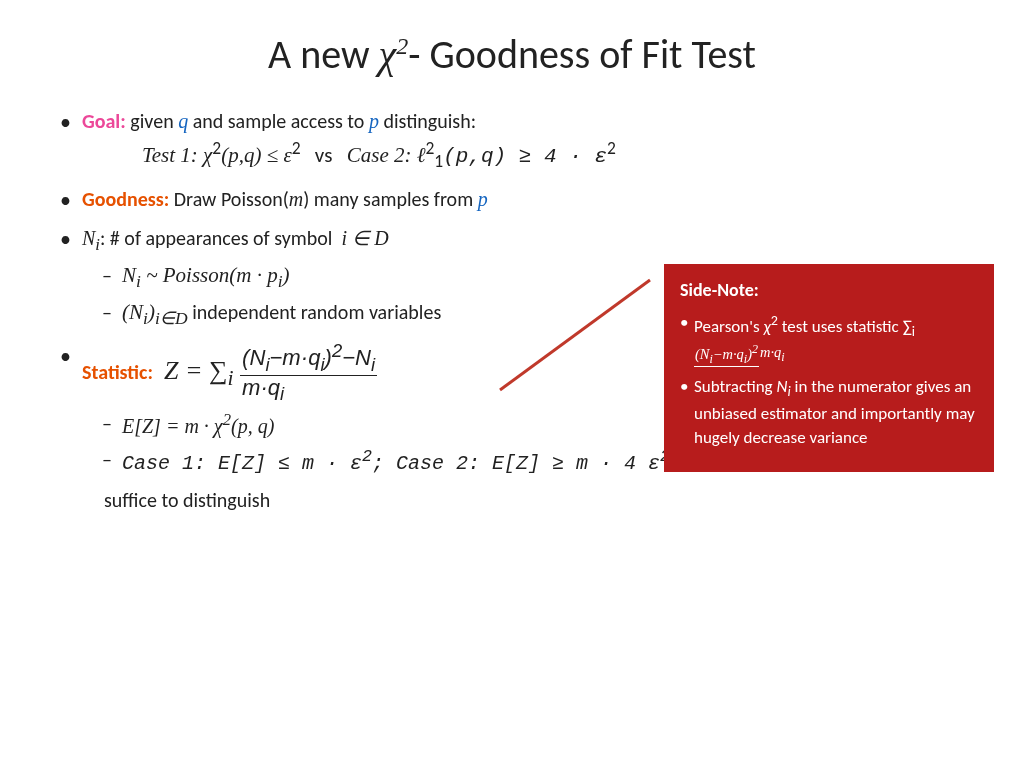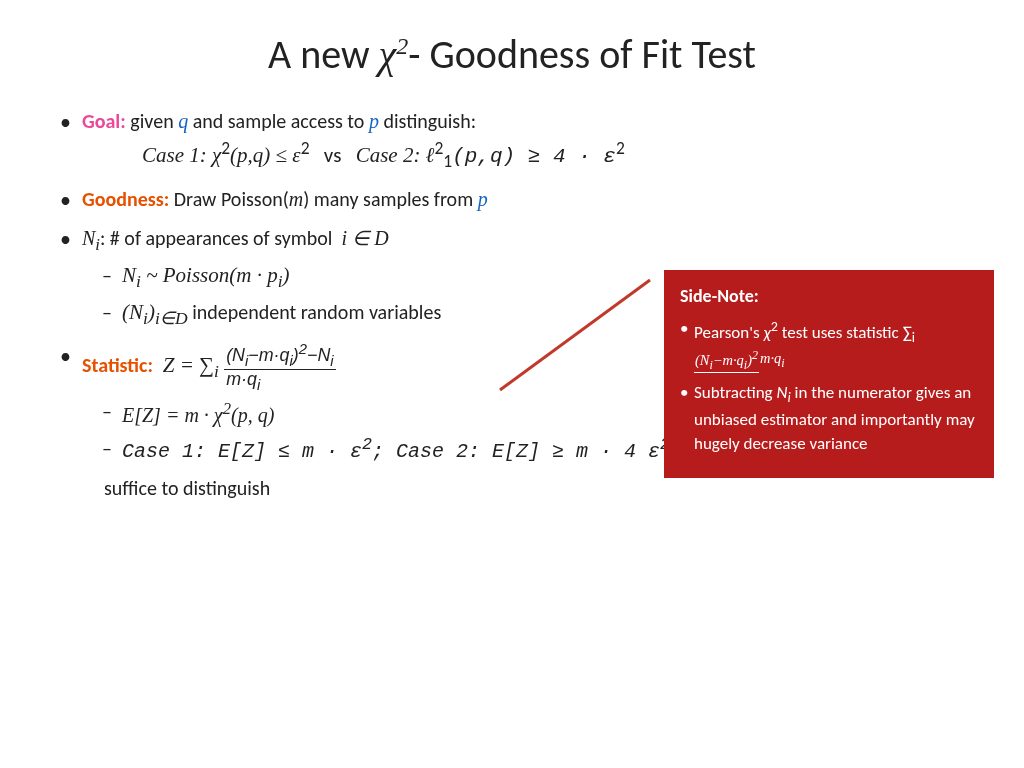--- a/index.html
+++ b/index.html
@@ -101,21 +101,21 @@
 
     .sub-bullets li::before {
       content: '–';
       position: absolute;
       left: 0;
     }
 
     
     .side-note {
       position: absolute;
-      top: 270px;
+      top: 264px;
       right: 30px;
       width: 330px;
       background-color: #b71c1c;
       color: #ffffff;
       padding: 14px 16px;
       font-size: 17px;
       line-height: 1.4;
       z-index: 10;
     }
 
@@ -246,21 +246,21 @@
   </h1>
 
   <div class="content">
     <ul class="bullet-list">
 
       <li>
         <span class="label-green">Goal:</span>
         given <span class="var-q">q</span> and sample access to <span class="var-p">p</span> distinguish:
         <br>
         <span style="padding-left:60px; font-size:21px;">
-          <i style="font-family:'Times New Roman';">Case 1: χ</i><sup>2</sup><i style="font-family:'Times New Roman';">(p,q) ≤ ε</i><sup>2</sup>
+          <i style="font-family:'Times New Roman';">Test 1: χ</i><sup>2</sup><i style="font-family:'Times New Roman';">(p,q) ≤ ε</i><sup>2</sup>
           &nbsp;&nbsp;vs&nbsp;&nbsp;
           <i style="font-family:'Times New Roman';">Case 2: ℓ</i><sup>2</sup><sub>1</sub><i style="font-family:Liberation Mono, monospace;">(p,q) ≥ 4 · ε</i><sup>2</sup>
         </span>
       </li>
 
       <li>
         <span class="label-orange">Goodness:</span>
         Draw Poisson(<i style="font-family:'Times New Roman';">m</i>) many samples from <span class="var-p">p</span>
       </li>
 
@@ -271,21 +271,21 @@
             <i style="font-family:'Times New Roman'; font-size:21px;">N<sub>i</sub> ~ Poisson(m · p<sub>i</sub>)</i>
           </li>
           <li>
             <i style="font-family:'Times New Roman'; font-size:21px;">(N<sub>i</sub>)<sub>i∈D</sub></i> independent random variables
           </li>
         </ul>
       </li>
 
       <li>
         <span class="statistic-label">Statistic:</span>
-        <span style="font-family:'Times New Roman'; font-style:italic; font-size:21px;">
+        <span style="font-family:'Times New Roman'; font-style:italic; font-size:26px;">
           &nbsp;Z = ∑<sub>i</sub>
           <span class="frac">
             <span class="num">(N<sub>i</sub>−m·q<sub>i</sub>)<sup>2</sup>−N<sub>i</sub></span>
             <span class="den">m·q<sub>i</sub></span>
           </span>
         </span>
 
         <ul class="sub-bullets">
           <li>
             <i style="font-family:'Times New Roman'; font-size:20px;">E[Z] = m · χ<sup>2</sup>(p, q)</i>

